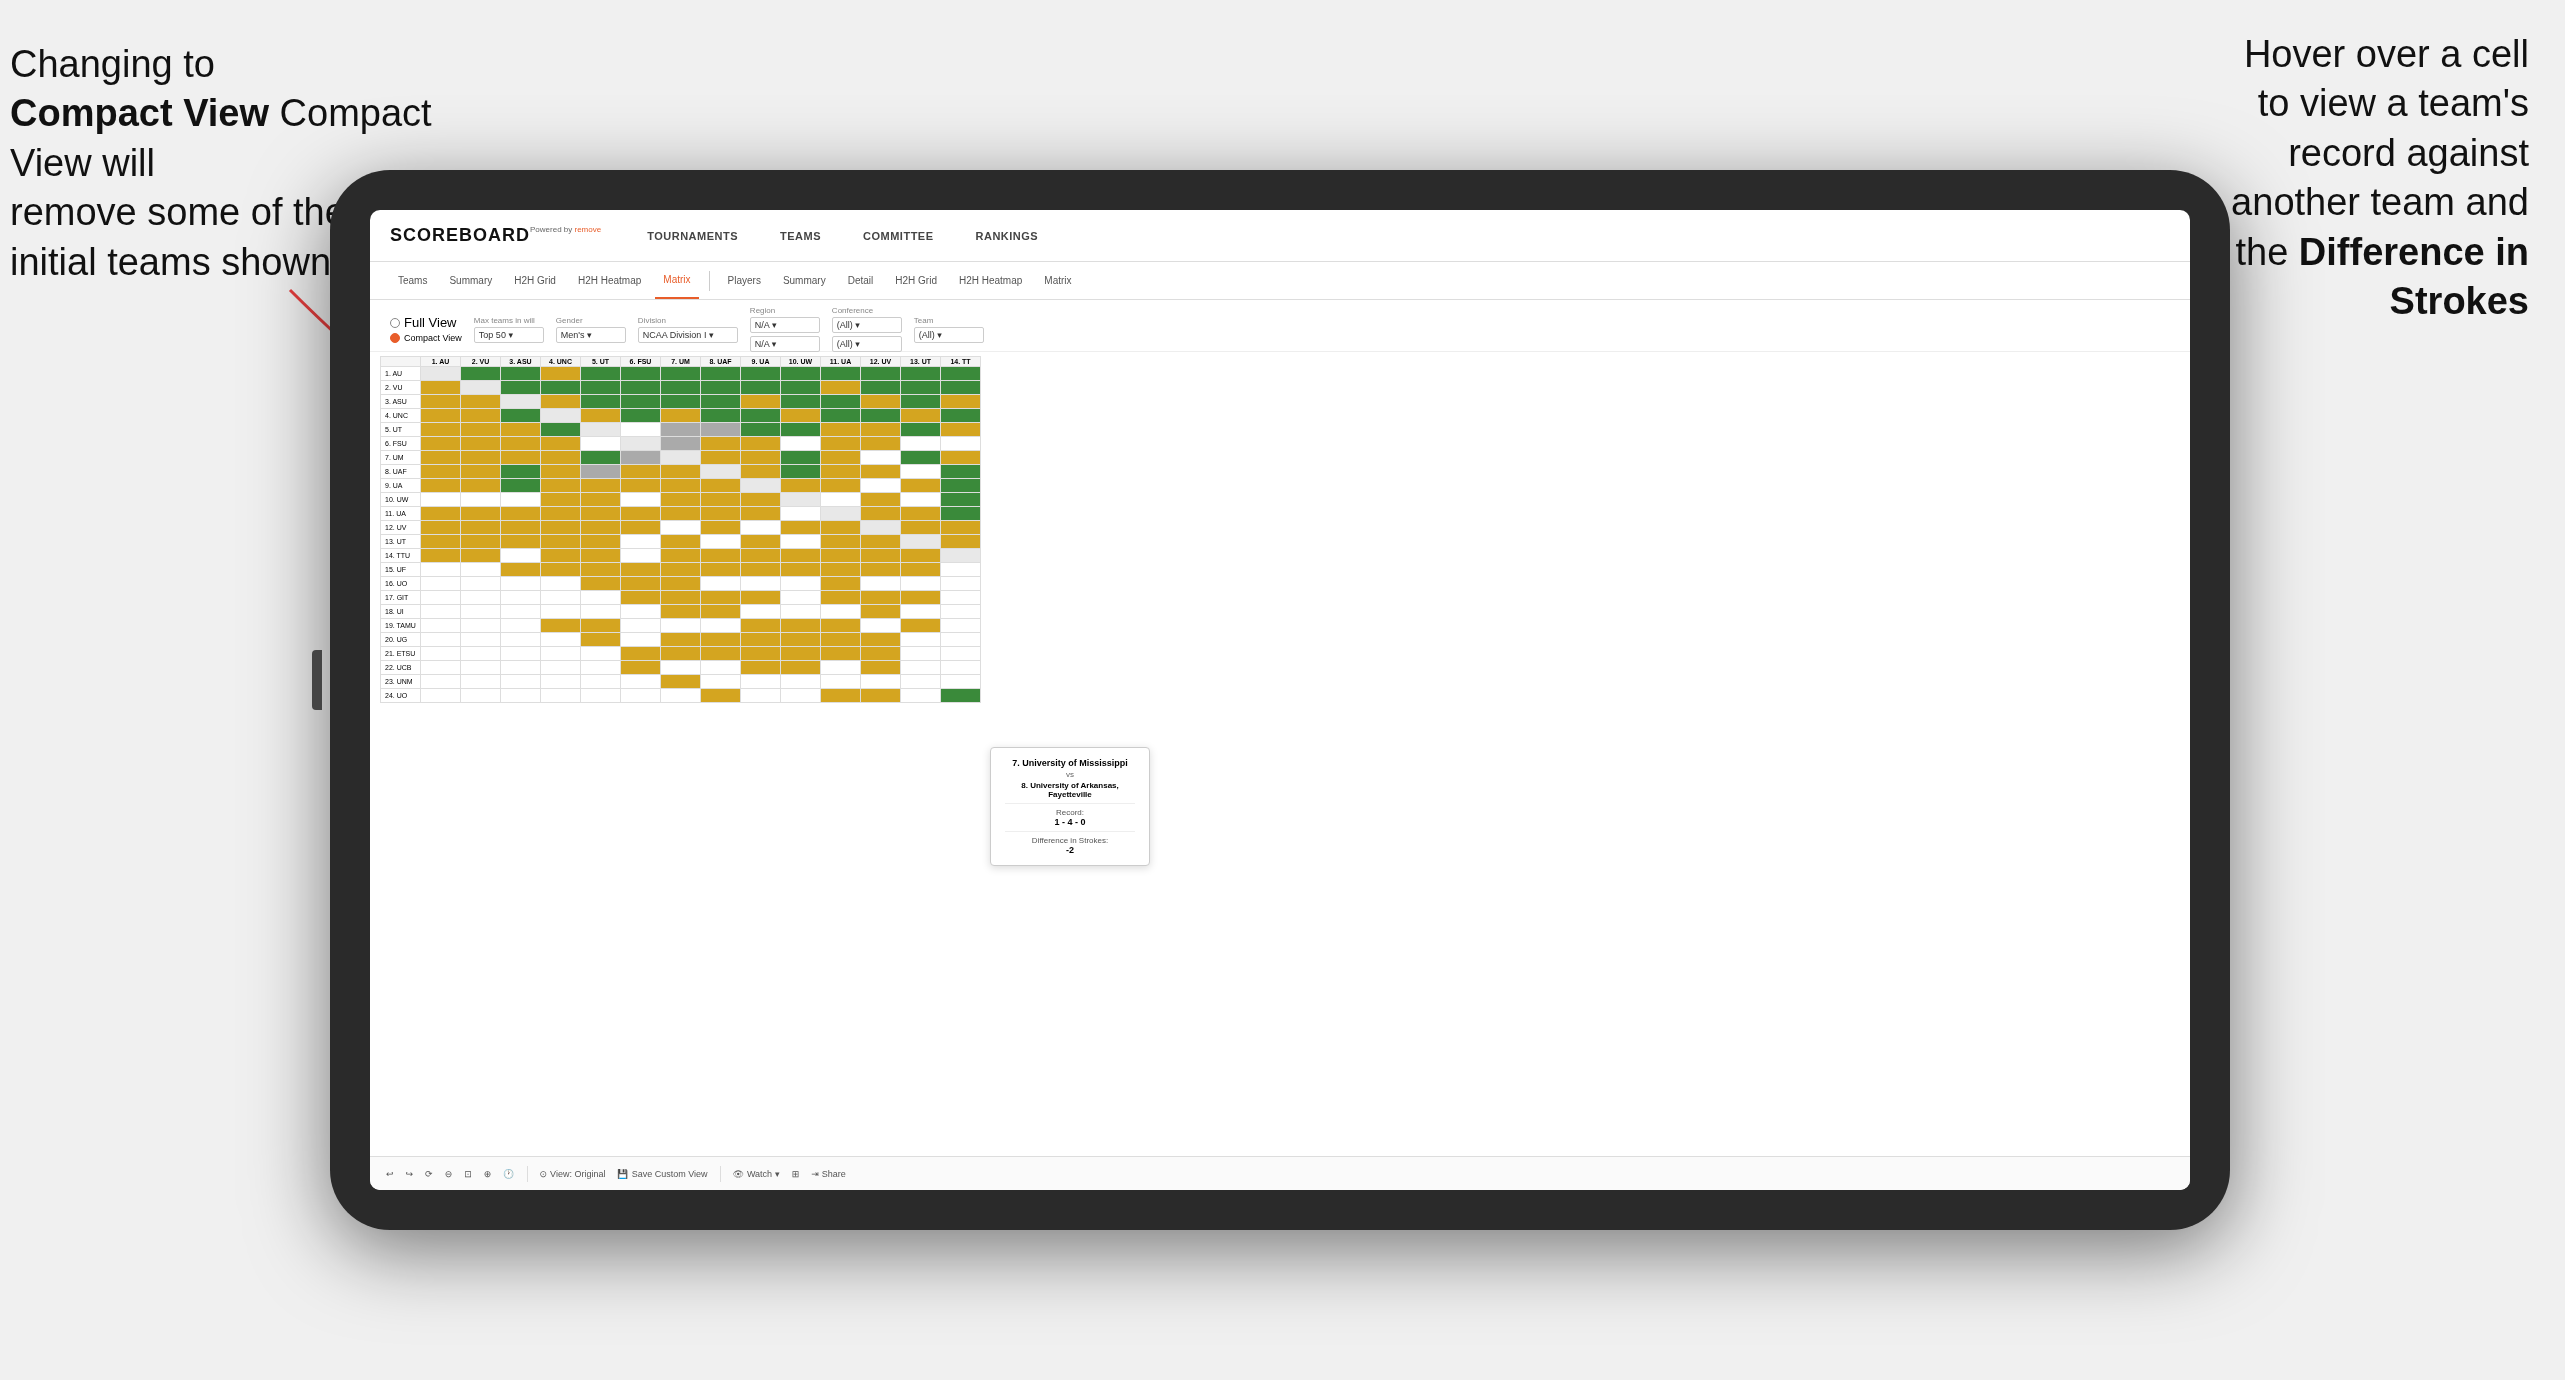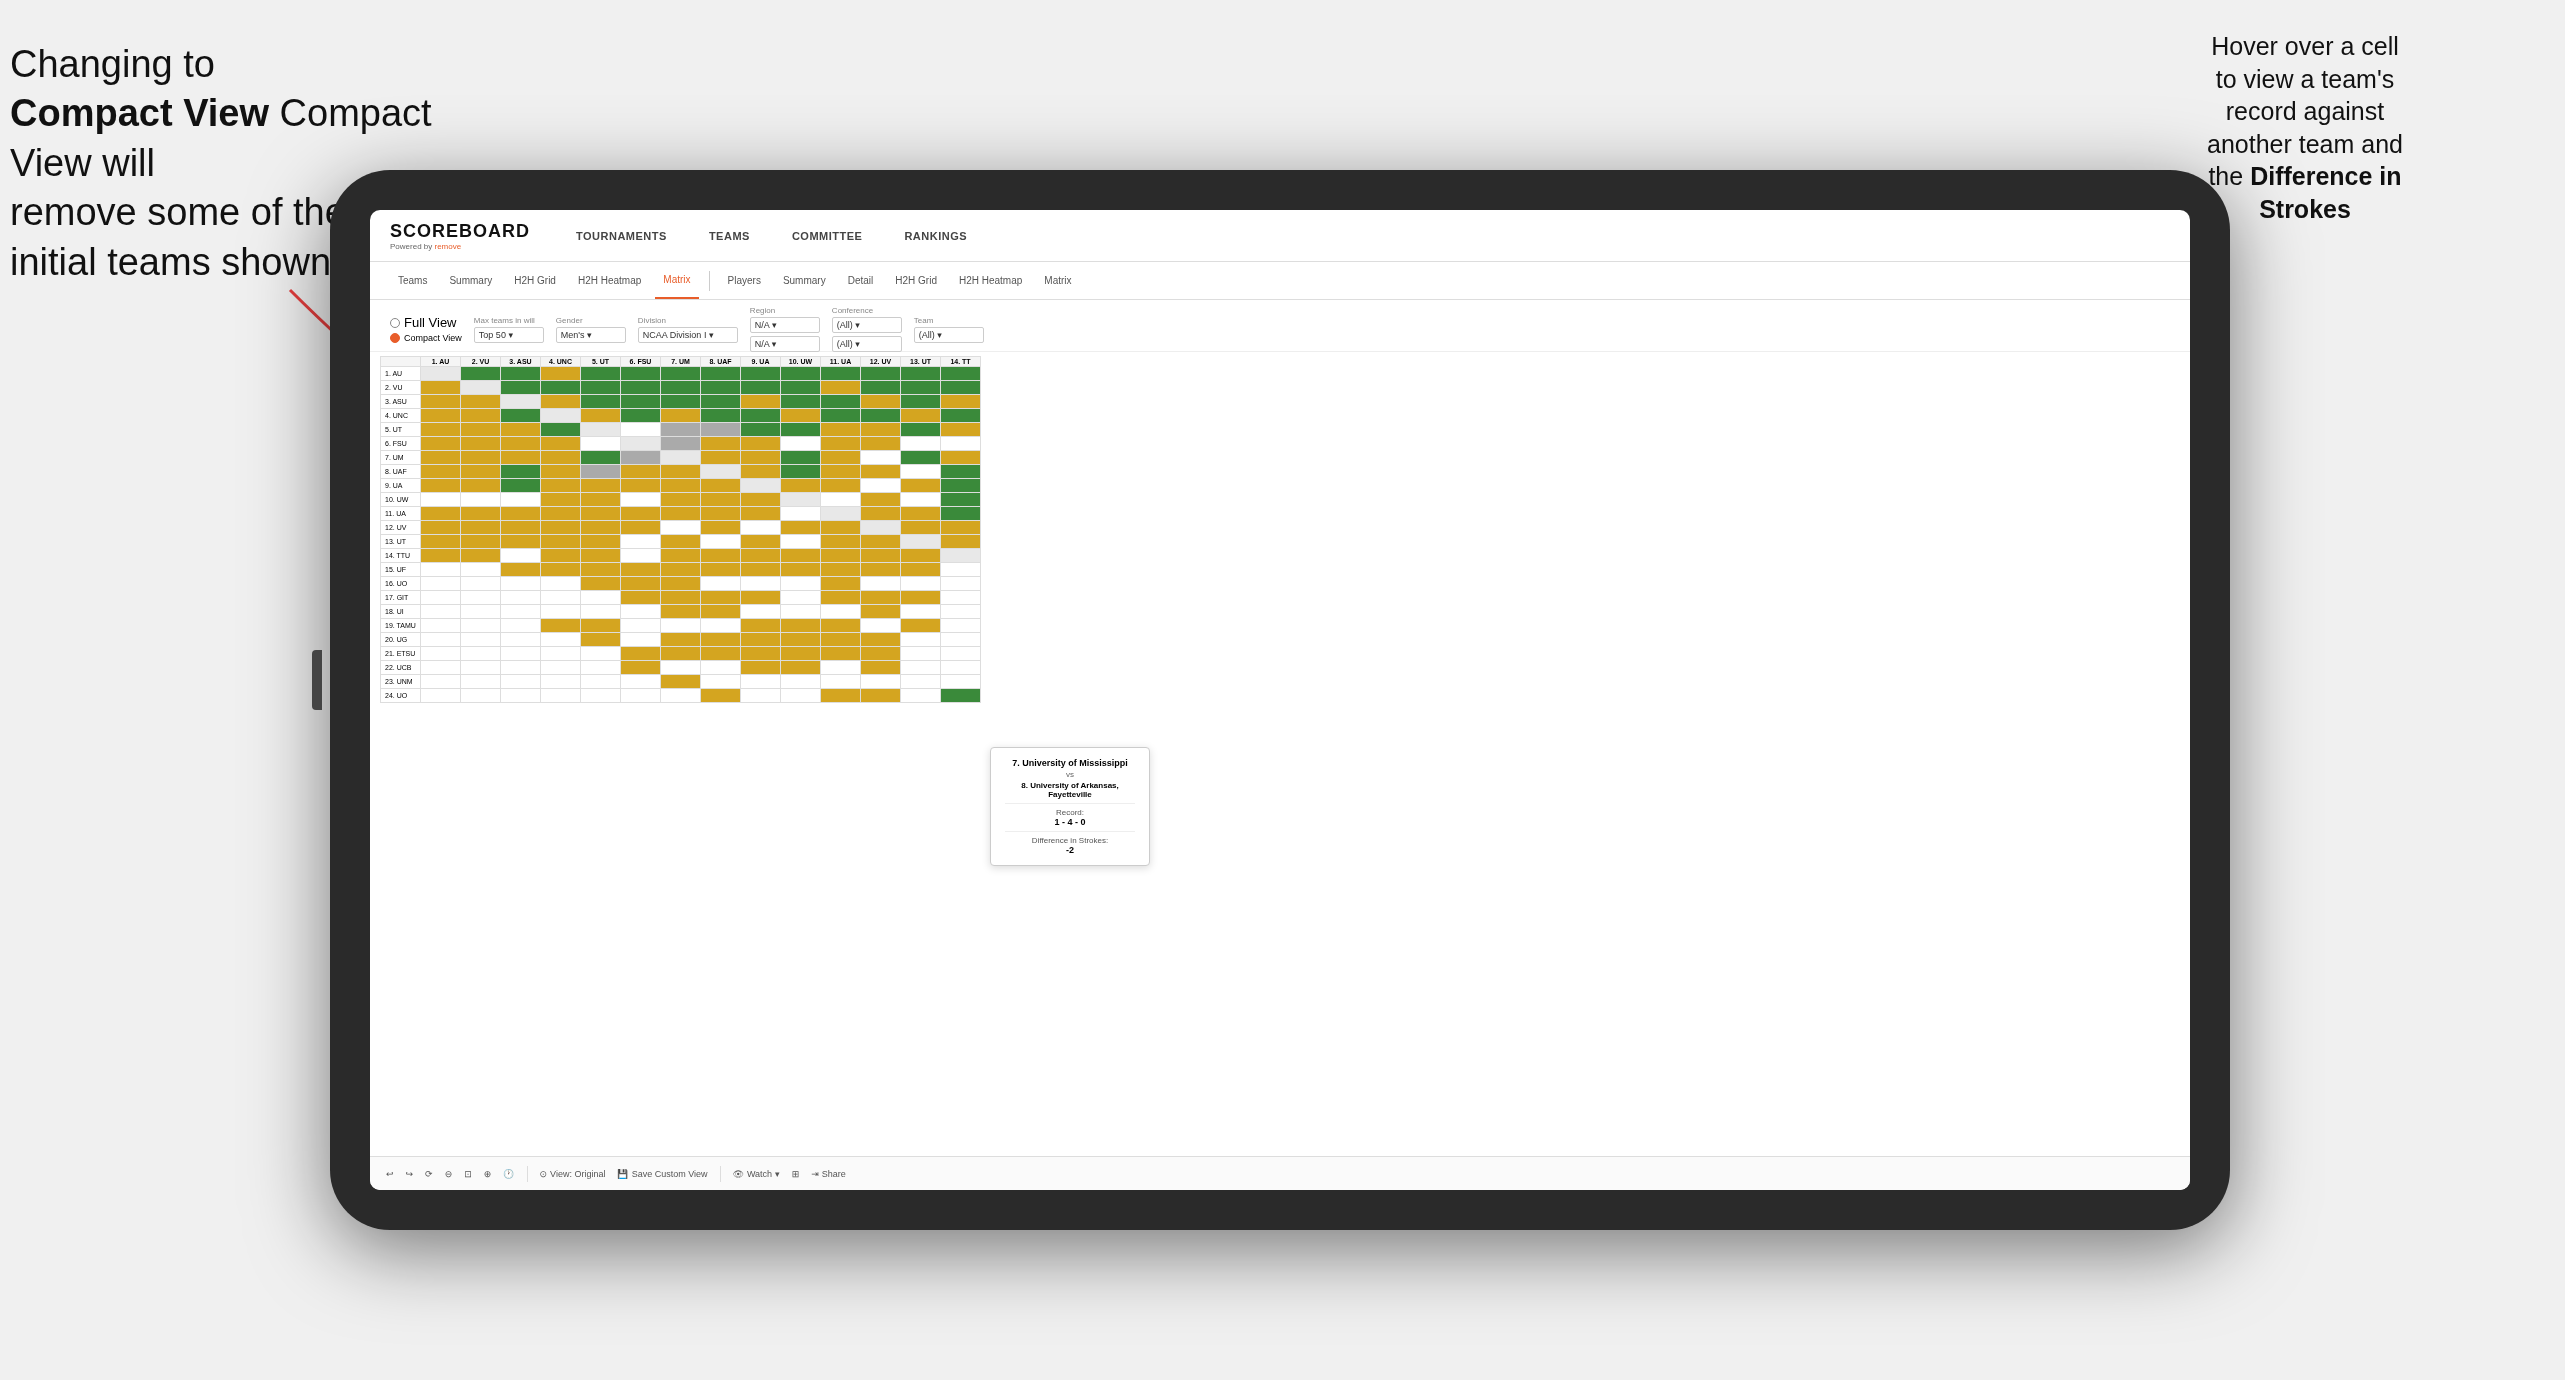--- a/index.html
+++ b/index.html
@@ -20,27 +20,27 @@
       width: 500px;
       font-size: 38px;
       line-height: 1.3;
       color: #111;
     }
     .annotation-left strong {
       font-weight: 900;
     }
     .annotation-right {
       position: absolute;
-      right: 20px;
+      right: 36px;
       top: 30px;
       width: 480px;
-      font-size: 25px;
+      font-size: 38px;
       line-height: 1.3;
       color: #111;
-      text-align: center;
+      text-align: right;
     }
     .annotation-right strong {
       font-weight: 900;
     }
 
     
     .tablet {
       position: absolute;
       left: 330px;
       top: 170px;
@@ -75,21 +75,20 @@
     .app-header {
       display: flex;
       align-items: center;
       padding: 8px 20px;
       border-bottom: 1px solid #ddd;
       height: 52px;
       gap: 30px;
     }
     .logo-area {
       display: flex;
-      flex-direction: column;
       margin-right: 10px;
     }
     .logo-text {
       font-size: 18px;
       font-weight: 900;
       letter-spacing: 1px;
       color: #111;
     }
     .logo-sub {
       font-size: 8px;

